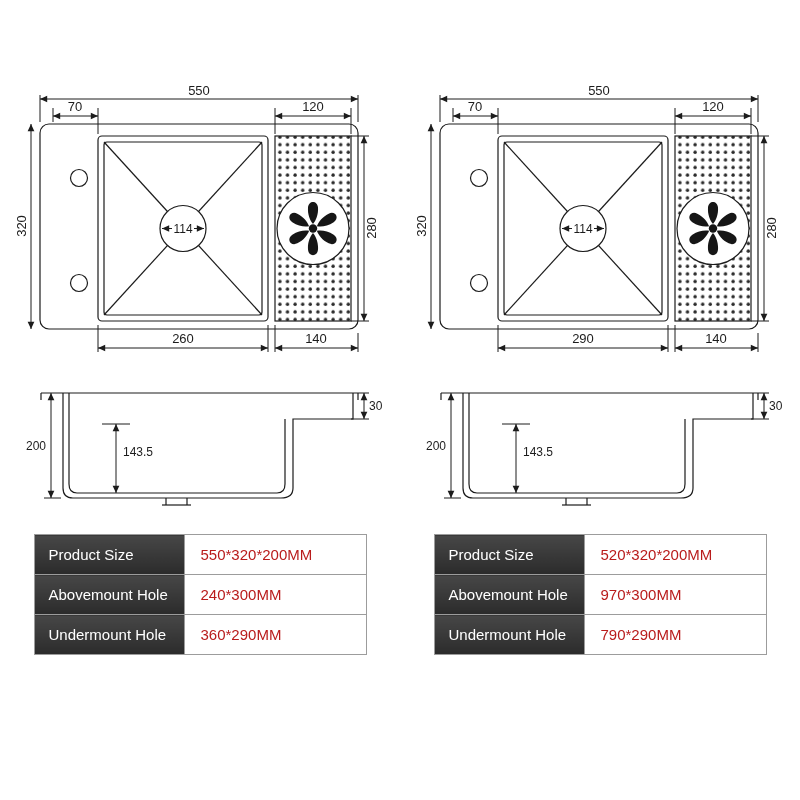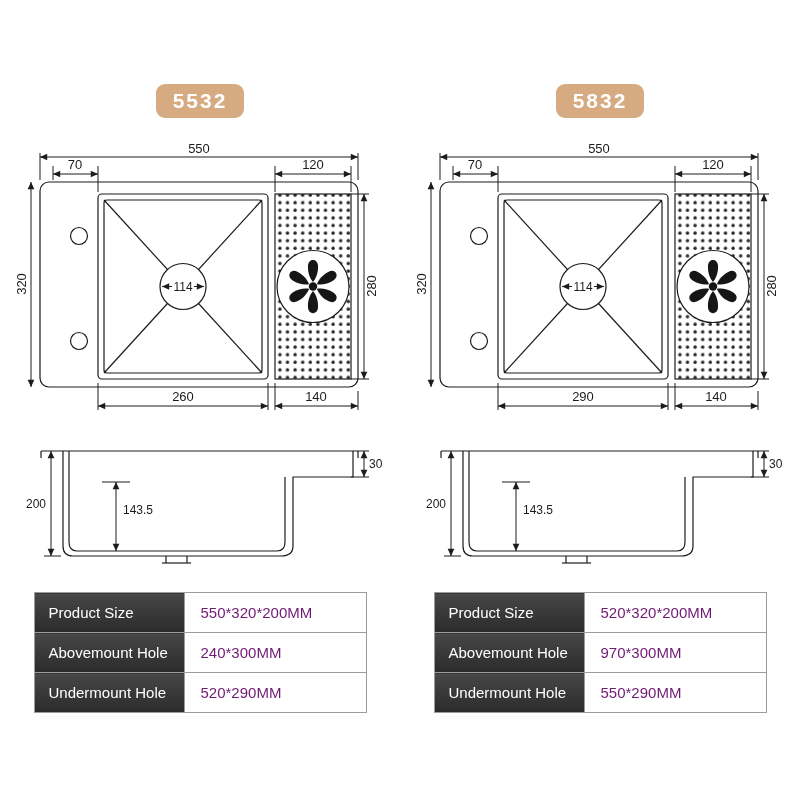--- a/index.html
+++ b/index.html
@@ -19,40 +19,39 @@
   .txt{fill:var(--line,#1c1c1c);font-size:13px;font-family:"Liberation Sans",sans-serif}
   .txts{fill:var(--line,#1c1c1c);font-size:12px;font-family:"Liberation Sans",sans-serif}
   .mk{fill:var(--line,#1c1c1c)}
   .dot{fill:#2a2a2a}
   .petal{fill:#161616}
   table.spec{border-collapse:collapse;margin-top:16px}
   .spec th,.spec td{border:1px solid var(--table-border,#9c9c9c);height:40px;
                     font-size:15px;font-weight:400;text-align:left}
   .spec th{width:150px;background:linear-gradient(var(--table-label-bg-top,#474747),var(--table-label-bg-bottom,#2b2b2b));
            color:var(--table-label-text,#fff);padding:0 8px 0 14px}
-  .spec td{width:182px;background:#fff;color:#701a75;padding:0 8px 0 16px}
+  .spec td{width:182px;background:#fff;color:#b91c1c;padding:0 8px 0 16px}
 </style>
 </head>
 <body>
 
 <svg width="0" height="0" style="position:absolute" aria-hidden="true">
   <defs>
     <marker id="arr" viewBox="0 0 10 10" refX="9.5" refY="5" markerWidth="8" markerHeight="8" markerUnits="userSpaceOnUse" orient="auto-start-reverse">
       <path class="mk" d="M0.5,0.8 L9.5,5 L0.5,9.2 Z"></path>
     </marker>
     <pattern id="dots" width="7.6" height="7.6" patternUnits="userSpaceOnUse" patternTransform="translate(2.5,2.5)">
       <circle class="dot" cx="3" cy="3" r="1.7"></circle>
     </pattern>
   </defs>
 </svg>
 
 <div class="page">
 
   <section class="column">
-    <div class="badge">5532</div>
 
     <svg class="topview" width="368" height="290" viewBox="0 0 368 290">
       <g>
         <line class="dim" x1="24" y1="13" x2="342" y2="13" marker-start="url(#arr)" marker-end="url(#arr)"></line>
         <line class="dim" x1="24" y1="9" x2="24" y2="36"></line>
         <line class="dim" x1="342" y1="9" x2="342" y2="36"></line>
         <line class="dim" x1="37" y1="30" x2="82" y2="30" marker-start="url(#arr)" marker-end="url(#arr)"></line>
         <line class="dim" x1="37" y1="22" x2="37" y2="36"></line>
         <line class="dim" x1="82" y1="22" x2="82" y2="48"></line>
         <line class="dim" x1="259" y1="30" x2="335" y2="30" marker-start="url(#arr)" marker-end="url(#arr)"></line>
@@ -136,28 +135,27 @@
         <tr>
           <th>Product Size</th>
           <td>550*320*200MM</td>
         </tr>
         <tr>
           <th>Abovemount Hole</th>
           <td>240*300MM</td>
         </tr>
         <tr>
           <th>Undermount Hole</th>
-          <td>520*290MM</td>
+          <td>360*290MM</td>
         </tr>
       </tbody>
     </table>
   </section>
 
   <section class="column">
-    <div class="badge">5832</div>
 
     <svg class="topview" width="368" height="290" viewBox="0 0 368 290">
       <g>
         <line class="dim" x1="24" y1="13" x2="342" y2="13" marker-start="url(#arr)" marker-end="url(#arr)"></line>
         <line class="dim" x1="24" y1="9" x2="24" y2="36"></line>
         <line class="dim" x1="342" y1="9" x2="342" y2="36"></line>
         <line class="dim" x1="37" y1="30" x2="82" y2="30" marker-start="url(#arr)" marker-end="url(#arr)"></line>
         <line class="dim" x1="37" y1="22" x2="37" y2="36"></line>
         <line class="dim" x1="82" y1="22" x2="82" y2="48"></line>
         <line class="dim" x1="259" y1="30" x2="335" y2="30" marker-start="url(#arr)" marker-end="url(#arr)"></line>
@@ -241,19 +239,19 @@
         <tr>
           <th>Product Size</th>
           <td>520*320*200MM</td>
         </tr>
         <tr>
           <th>Abovemount Hole</th>
           <td>970*300MM</td>
         </tr>
         <tr>
           <th>Undermount Hole</th>
-          <td>550*290MM</td>
+          <td>790*290MM</td>
         </tr>
       </tbody>
     </table>
   </section>
 
 </div>
 
 </body></html>

